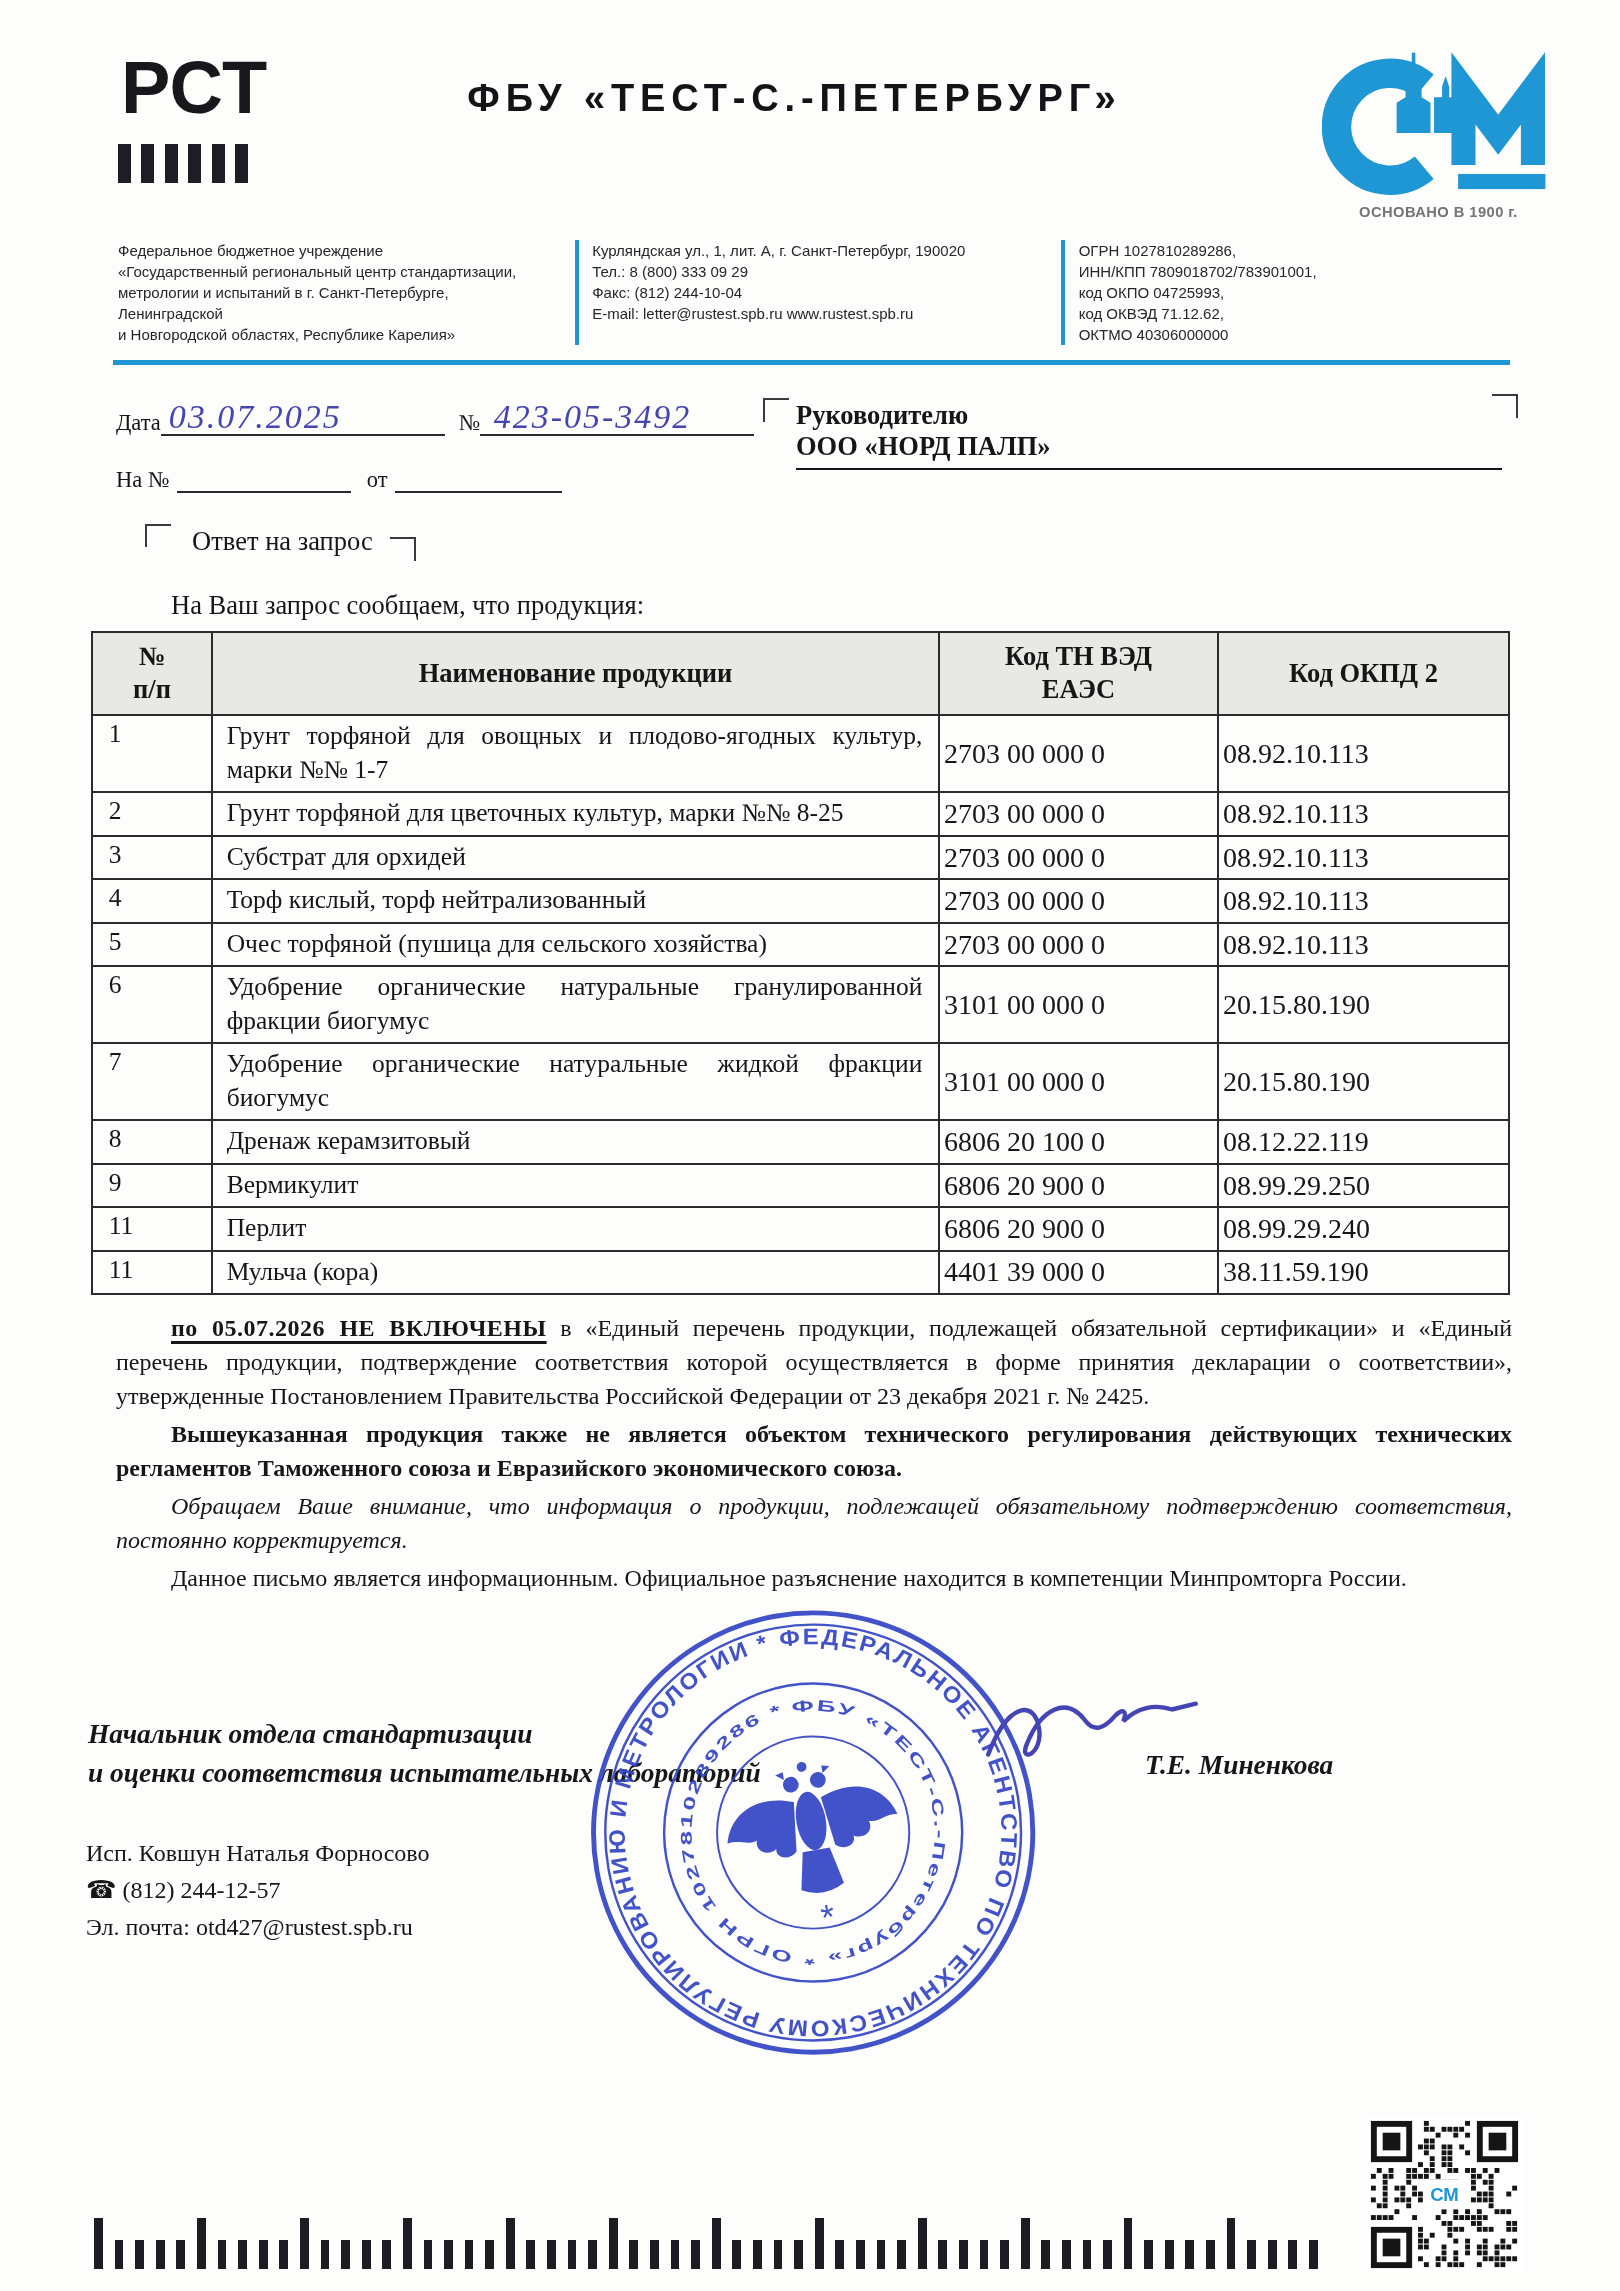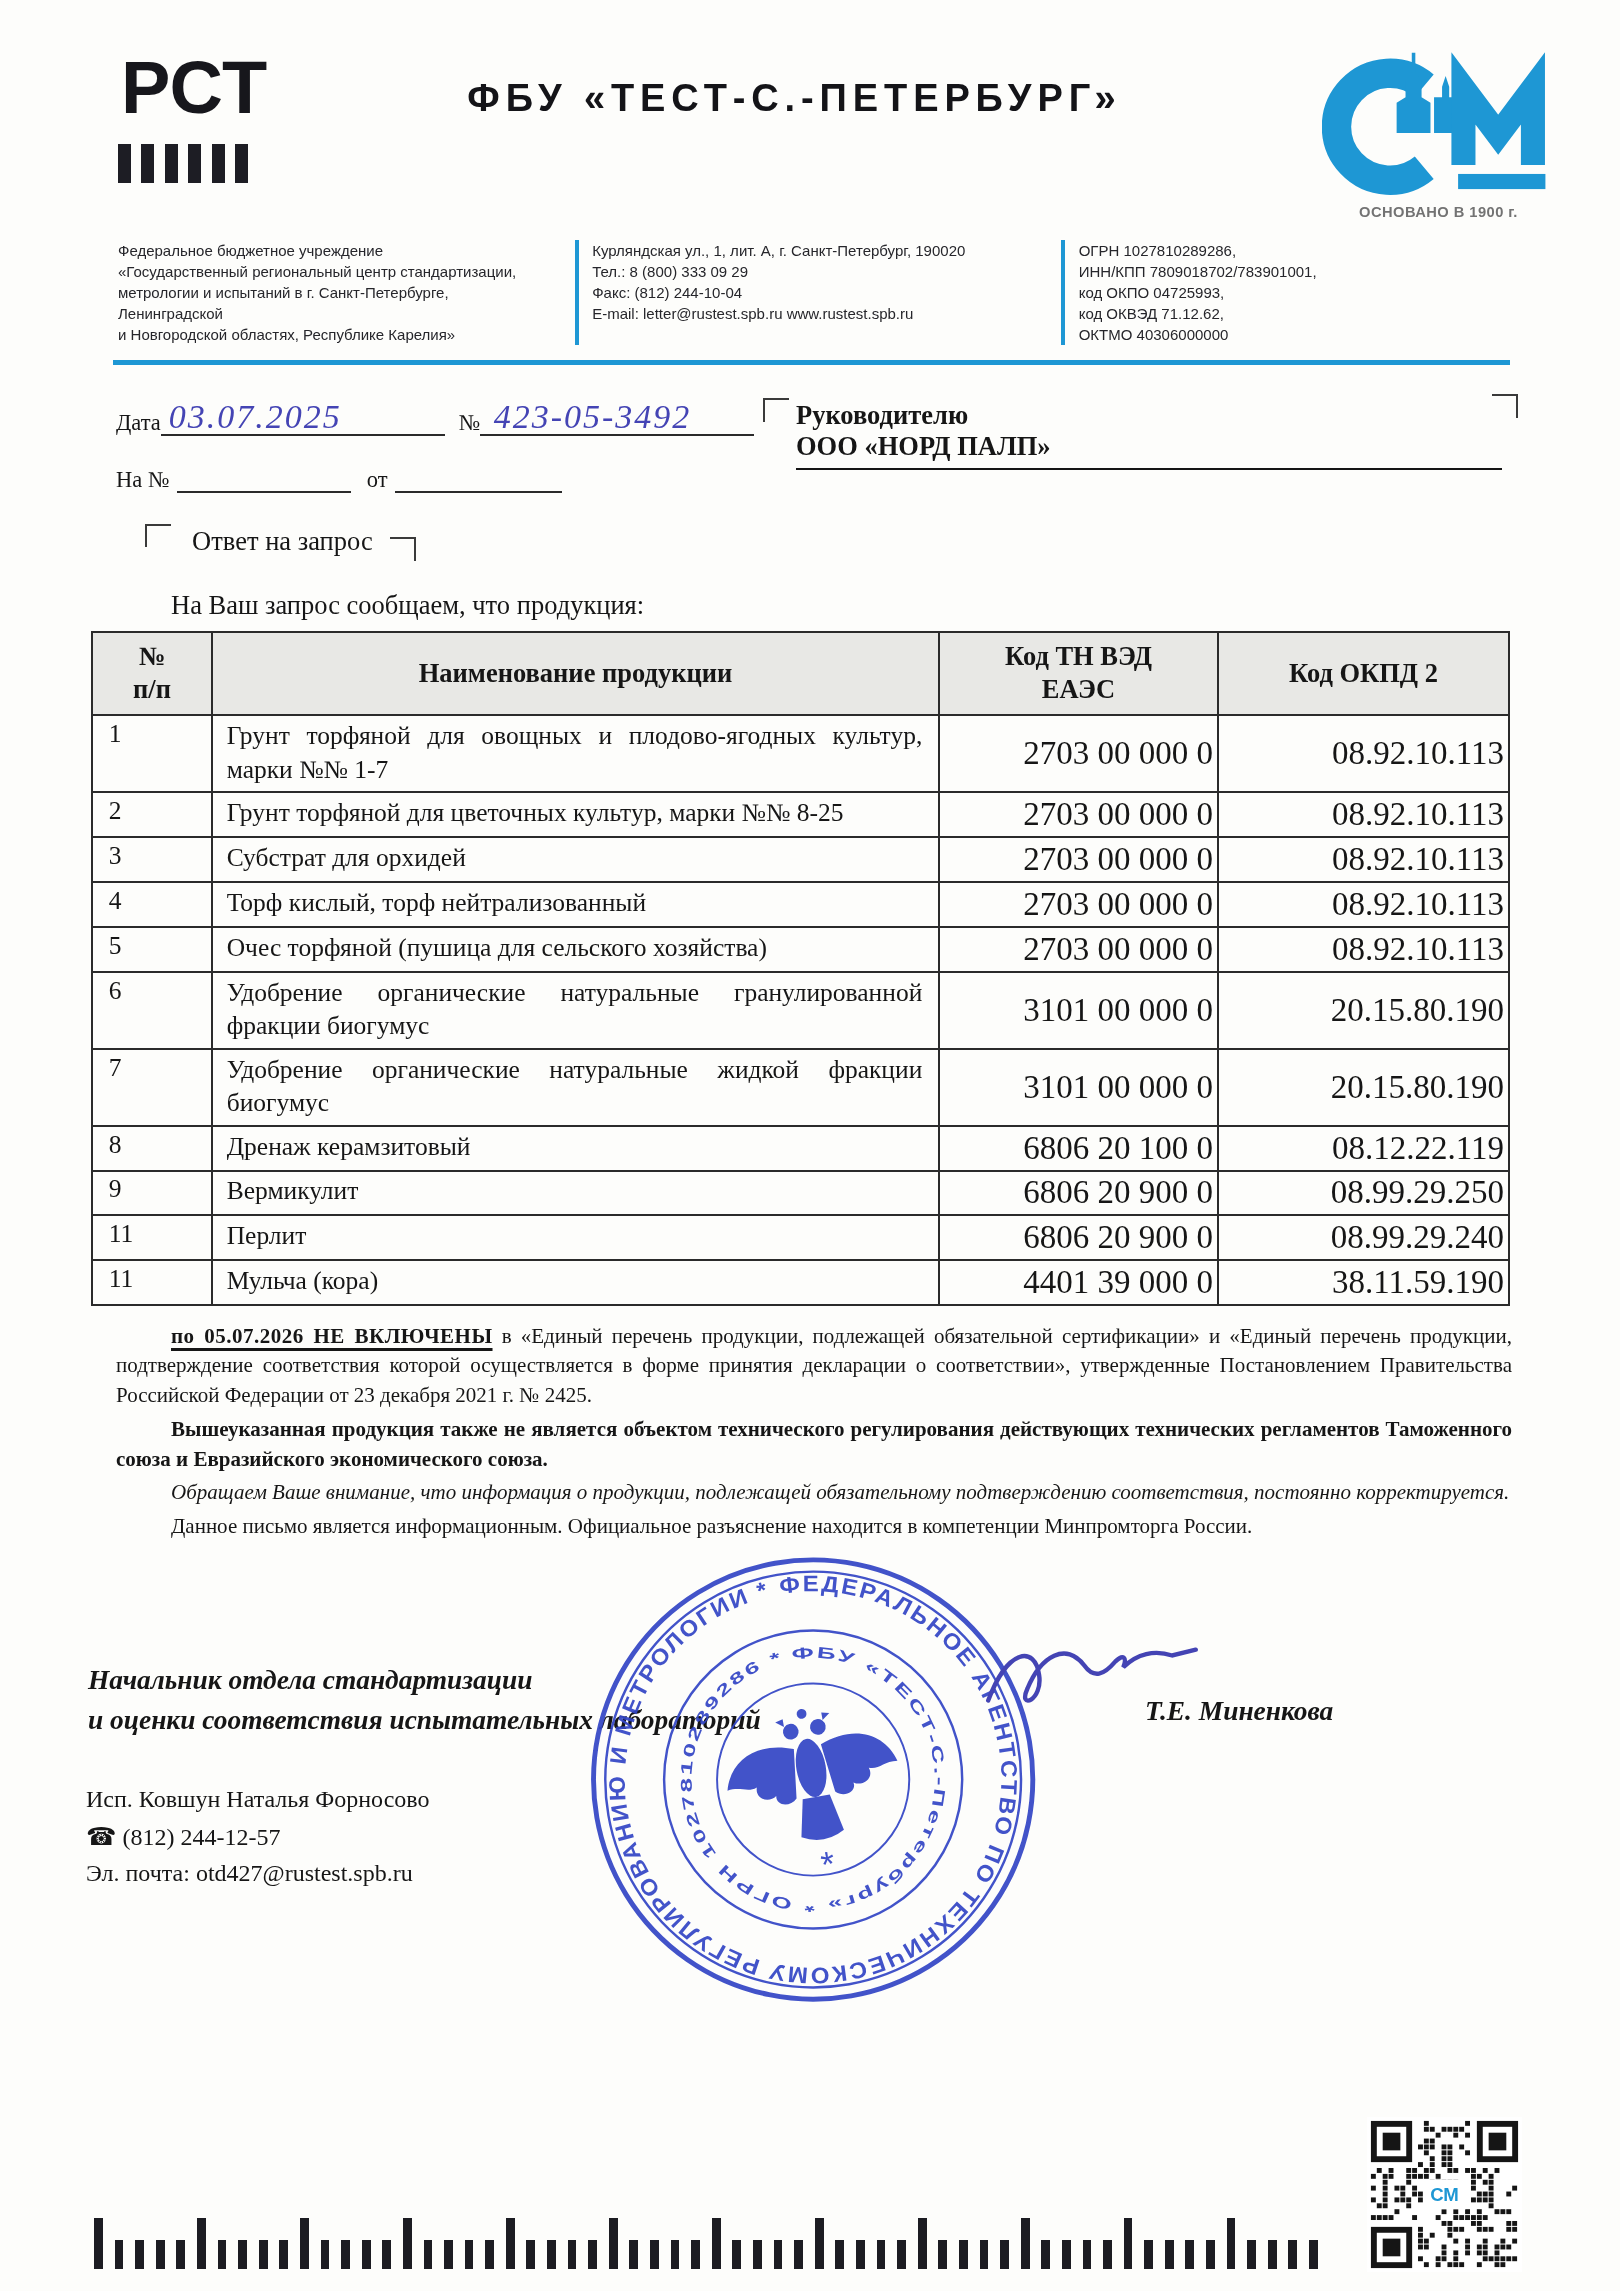--- a/index.html
+++ b/index.html
@@ -59,23 +59,23 @@
   table.products { border-collapse:collapse; margin:7.8px 0 0 91px; width:1417px;
     table-layout:fixed; }
   table.products th, table.products td { border:2px solid #2b2b2b; }
   table.products th { background:#e8e8e5; font-size:26.5px; font-weight:bold;
     text-align:center; vertical-align:middle; padding:7.8px 3.9px; line-height:1.25; }
   col.c-num { width:120px; } col.c-name { width:727px; }
   col.c-tnved { width:279px; } col.c-okpd { width:291px; }
   td.cell-num { vertical-align:top; font-size:25.5px; padding:2.9px 3.9px 2.9px 15.7px; }
   td.cell-name { vertical-align:top; font-size:25.5px; text-align:justify;
     padding:2.9px 15.7px 4.9px 13.7px; line-height:1.32; }
-  td.cell-code { vertical-align:middle; text-align:right; font-size:33px; padding:2.9px 3.9px; }
-
-  .body-text { margin:15.7px 108px 0 116px; font-size:21px; line-height:1.42;
+  td.cell-code { vertical-align:middle; text-align:left; font-size:28px; padding:2.9px 3.9px; }
+
+  .body-text { margin:15.7px 108px 0 116px; font-size:24px; line-height:1.42;
     text-align:justify; }
   .body-text p { text-indent:55px; margin-top:3.9px; }
   .p1-lead { font-weight:bold; text-decoration:underline; text-underline-offset:4.9px;
     text-decoration-thickness:2.5px; letter-spacing:0.5px; }
   .p-bold { font-weight:bold; }
   .p-italic { font-style:italic; }
 
   
   .sig-zone { position:relative; height:461px; margin-top:25.5px; }
   .sig-title { position:absolute; left:88px; top:94px; font-weight:bold; font-style:italic;

